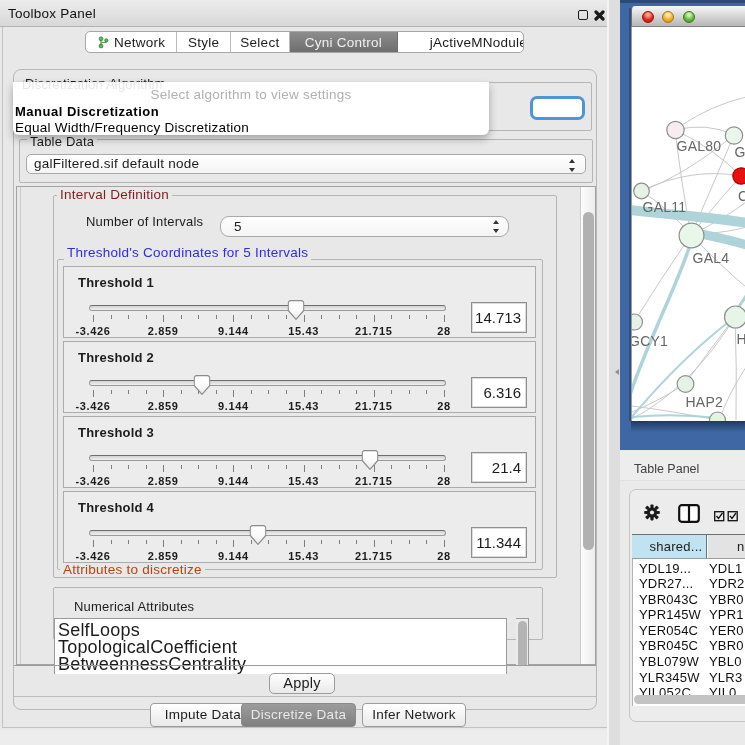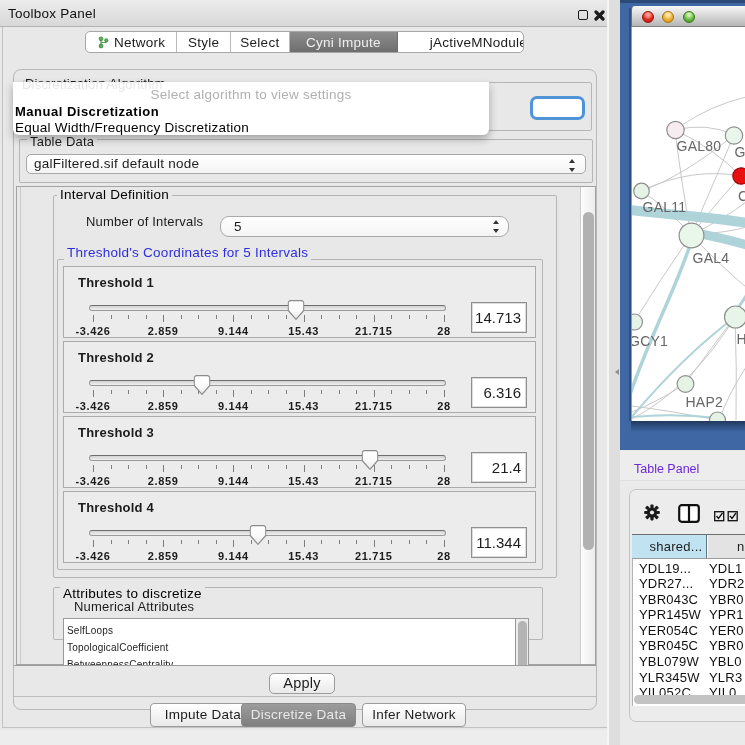--- a/index.html
+++ b/index.html
@@ -88,21 +88,21 @@
     <div class="seg" style="width:92px;">
       <svg width="13" height="13" viewBox="0 0 13 13" style="margin-right:4px;">
         <path d="M4 3 V10 M4 6.5 H9 V4.5" stroke="#4a9e4a" stroke-width="1.2" fill="none"></path>
         <circle cx="4" cy="2.8" r="1.9" fill="#5cb85c" stroke="#2e7d32" stroke-width="0.8"></circle>
         <circle cx="4" cy="10" r="1.9" fill="#5cb85c" stroke="#2e7d32" stroke-width="0.8"></circle>
         <circle cx="9.3" cy="4.3" r="1.6" fill="#5cb85c" stroke="#2e7d32" stroke-width="0.8"></circle>
       </svg>
       Network</div>
     <div class="seg" style="width:54px;">Style</div>
     <div class="seg" style="width:59px;">Select</div>
-    <div class="seg segdark" style="width:109px;">Cyni Impute</div>
+    <div class="seg segdark" style="width:109px;">Cyni Control</div>
     <div class="seg" style="width:125px;">jActiveMNodules</div>
   </div>
 
   <div id="winb" class="abs"></div>
   <div id="outer" class="abs"></div>
 
   <div class="abs group" style="left:18.5px;top:82px;width:573px;height:49px;"></div>
   <div class="gtitle b13" style="left:22px;top:77px;">Discretization Algorithm</div>
 
   <div class="abs" style="left:530px;top:96px;width:55px;height:24px;border:3px solid #4f94d6;border-radius:7px;background:#fff;"></div>
@@ -115,21 +115,21 @@
     <span class="spin spindn" style="right:10px;top:13px;"></span>
   </div>
 
   <div class="abs" style="left:15.5px;top:186px;width:580px;height:479px;border:1px solid #a3a3a3;"></div>
   <div class="abs" style="left:19.5px;top:187px;width:1px;height:477px;background:#c9c9c9;"></div>
 
   <div class="abs" style="left:580px;top:187px;width:15px;height:477px;background:linear-gradient(to right,#fdfdfd,#ececec);border-left:1px solid #cccccc;"></div>
   <div class="abs" style="left:582.5px;top:212px;width:11px;height:338px;border-radius:5.5px;background:#b1b1b1;"></div>
 
   <div class="abs group" style="left:53px;top:195px;width:504px;height:383px;"></div>
-  <div class="gtitle r13" style="left:57px;top:188px;color:#000000;">Interval Definition</div>
+  <div class="gtitle r13" style="left:57px;top:188px;color:#7f1d1d;">Interval Definition</div>
   <div class="abs b13" style="left:86px;top:214px;">Number of Intervals</div>
   <div class="abs combo" style="left:220px;top:216px;width:289px;height:21px;border-radius:9px;">
     <span class="txt" style="padding-left:13px;">5</span>
     <span class="spin spinup" style="right:9px;top:3px;"></span>
     <span class="spin spindn" style="right:9px;top:12px;"></span>
   </div>
 
   <div class="abs group" style="left:57px;top:259px;width:486px;height:311px;"></div>
   <div class="gtitle r13" style="left:64px;top:246px;color:#2e2ee0;">Threshold's Coordinates for 5 Intervals</div>
 
@@ -196,23 +196,23 @@
     <div class="tick-label" style="left:309.8px;">21.715</div>
     <div class="tick-label" style="left:380px;">28</div>
     <div class="thumb" style="left:194px;">
     <svg width="17" height="20" viewBox="0 0 17 20">
       <path d="M3.2 0.7 H13.8 A2.5 2.5 0 0 1 16.3 3.2 V10.5 L8.5 19.3 L0.7 10.5 V3.2 A2.5 2.5 0 0 1 3.2 0.7 Z" fill="url(#thg)" stroke="#8a8a8a" stroke-width="1.2"></path>
     </svg></div>
     <div class="vfield">11.344</div>
   </div>
 
   <div class="abs group" style="left:53px;top:587px;width:490px;height:53px;"></div>
-  <div class="gtitle r13" style="left:60px;top:563px;color:#000000;margin-top:24px;">Attributes to discretize</div>
+  <div class="gtitle r13" style="left:60px;top:563px;color:#c2410c;">Attributes to discretize</div>
   <div class="abs b13" style="left:74px;top:599px;">Numerical Attributes</div>
-  <div class="abs" style="left:63px;top:618px;width:453px;height:47px;background:#fff;border:1px solid #9a9a9a;border-bottom:none;font-size:10px;letter-spacing:0.2px;overflow:hidden;">
+  <div class="abs" style="left:54px;top:618px;width:453px;height:56px;background:#fff;border:1px solid #9a9a9a;border-bottom:none;font-size:18px;letter-spacing:0.2px;overflow:hidden;">
     <div style="padding-left:3px;line-height:17px;padding-top:3px;">SelfLoops<br>TopologicalCoefficient<br>BetweennessCentrality</div>
   </div>
   <div class="abs" style="left:516px;top:618px;width:13px;height:47px;background:#ececec;border:1px solid #9a9a9a;border-bottom:none;border-left:none;"></div>
   <div class="abs" style="left:518px;top:621px;width:9px;height:44px;background:#b4b4b4;border-radius:5px 5px 0 0;"></div>
 
   <div class="abs" style="left:13.5px;top:665px;width:582px;height:0;border-top:1px solid #9c9c9c;"></div>
   <div class="btn" style="left:269px;top:672.5px;width:66px;height:21px;border-radius:5px;font-size:14.5px;">Apply</div>
 
   <div class="btn" style="left:149.5px;top:702.5px;width:107px;height:24px;border-radius:4px;">Impute Data</div>
   <div class="btn btndark" style="left:241px;top:702.5px;width:115px;height:24px;border-radius:4px;">Discretize Data</div>
@@ -285,21 +285,21 @@
           <text x="-3" y="319">GCY1</text>
           <text x="104.5" y="317">H</text>
           <text x="53.5" y="380">HAP2</text>
         </g>
       </svg>
     </div>
   </div>
 
   <div class="abs" style="left:620px;top:450px;width:125px;height:295px;background:#eaeaea;"></div>
   <div class="abs" style="left:620px;top:451px;width:125px;height:30px;background:#ededed;border-bottom:1px solid #e0e0e0;"></div>
-  <div class="abs" style="left:634px;top:462px;font-size:12.5px;letter-spacing:0;color:#6d28d9;">Table Panel</div>
+  <div class="abs" style="left:634px;top:462px;font-size:12.5px;letter-spacing:0;color:#404040;">Table Panel</div>
   <div id="tpanel" class="abs"></div>
 
   <div class="abs" style="left:644px;top:504px;">
     <svg width="16" height="17" viewBox="0 0 16 17">
       <g fill="#1a1a1a">
         <circle cx="8" cy="8.5" r="5.2"></circle>
         <g>
           <rect x="6.4" y="0.6" width="3.2" height="3.4" rx="0.8"></rect>
           <rect x="6.4" y="13" width="3.2" height="3.4" rx="0.8"></rect>
           <rect x="0.2" y="6.9" width="3.4" height="3.2" rx="0.8"></rect>

